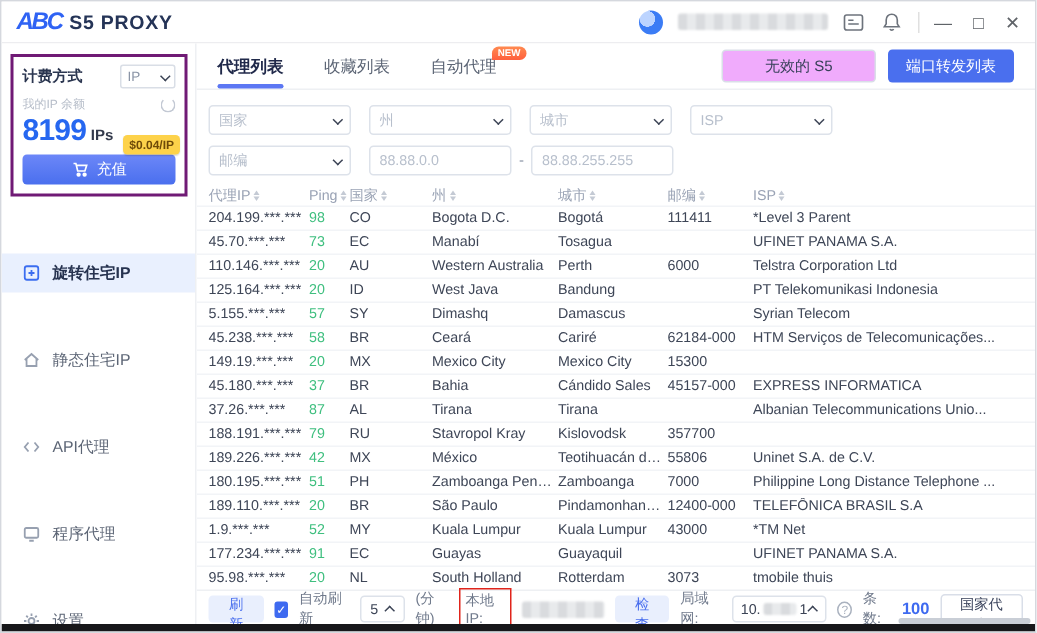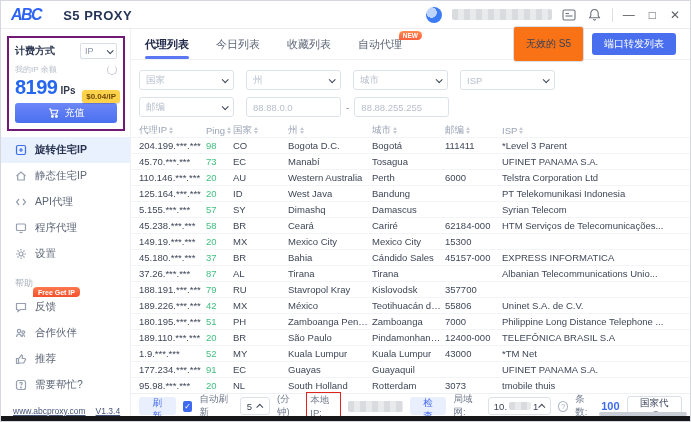--- a/index.html
+++ b/index.html
@@ -1,21 +1,21 @@
 <!DOCTYPE html>
 <html><head>
 <meta charset="utf-8">
 <style>
   * { margin:0; padding:0; box-sizing:border-box; }
   html,body { width:691px; height:422px; }
   body { font-family:"Liberation Sans","DejaVu Sans",sans-serif; background:#fff; color:#3e4657; overflow:hidden; position:relative; border:1px solid #d5d8de; }
 
   
   .titlebar { height:28px; display:flex; align-items:center; padding:0 10px; border-bottom:1px solid #ededf0; background:#fff; }
-  .logo { display:flex; align-items:baseline; gap:22px; }
+  .logo { display:flex; align-items:baseline; gap:5px; }
   .logo-abc { font-size:16px; font-weight:800; font-style:italic; color:#2f63f4; letter-spacing:-1.5px; }
   .logo-s5 { font-size:13px; font-weight:800; color:#253457; letter-spacing:.5px; }
   .title-right { margin-left:auto; display:flex; align-items:center; gap:10px; }
   .avatar { width:16px; height:16px; border-radius:50%; background:radial-gradient(circle at 35% 35%, #bcd4ff 0 35%, #3b7cf5 36%); }
   .blurblock { height:11px; border-radius:2px; background:repeating-linear-gradient(90deg,#d9dbde 0 6px,#e8eaec 6px 12px); filter:blur(.6px); }
   .blur-email { width:100px; }
   .tb-icon { width:15px; height:15px; color:#6d737c; display:flex; align-items:center; justify-content:center; }
   .win-sep { width:1px; height:14px; background:#e0e0e0; }
   .win-ctl { display:flex; align-items:center; gap:14px; color:#5f6368; font-size:12px; }
   .win-ctl span { cursor:default; line-height:1; }
@@ -31,39 +31,39 @@
   .mini-select { width:37px; height:16px; border:1px solid #d9dee6; border-radius:2px; display:flex; align-items:center; justify-content:space-between; padding:0 4px; font-size:9px; color:#8a94a6; background:#fff; }
   .billing-row2 { display:flex; align-items:center; justify-content:space-between; margin-top:5px; }
   .balance-label { font-size:8px; color:#b6bdc9; }
   .refresh-icon { width:10px; height:10px; border:1.3px solid #c3c9d4; border-radius:50%; border-top-color:transparent; }
   .balance-big { display:flex; align-items:baseline; gap:3px; margin-top:1px; }
   .balance-num { font-size:20px; font-weight:800; color:#2667f0; letter-spacing:-.5px; }
   .balance-unit { font-size:10px; font-weight:bold; color:#333a4c; }
   .price-badge { position:absolute; right:3px; top:52px; background:#fdd24a; color:#6e4a08; font-size:8px; font-weight:800; padding:2px 4px; border-radius:3px; box-shadow:0 1px 1px rgba(0,0,0,.15); }
   .recharge-btn { margin-top:4px; height:20px; width:100%; border:none; border-radius:3px; background:linear-gradient(#6c87f8,#4a6fee); color:#fff; font-size:10px; display:flex; align-items:center; justify-content:center; gap:6px; cursor:pointer; }
   .nav { margin-top:2px; }
-  .nav-item { height:26px; display:flex; align-items:center; gap:8px; padding-left:14px; font-size:10.5px; color:#5c6575; cursor:pointer; position:relative; }
+  .nav-item { height:26px; display:flex; align-items:center; gap:8px; padding-left:14px; font-size:10.5px; color:#5c6575; cursor:pointer; position:relative;margin-top:32px; }
   .nav-item .ni-icon { width:12px; height:12px; color:#97a0b0; flex:none; display:flex; }
   .nav-item.active { background:#e9f0fe; color:#273350; font-weight:bold; }
   .nav-item.active .ni-icon { color:#3b6df0; }
   .help-title { font-size:9px; color:#aab2bf; padding-left:14px; margin:10px 0 4px; }
   .free-badge { position:absolute; left:32px; top:-7px; background:linear-gradient(#ff7a4d,#f4502c); color:#fff; font-size:7px; font-weight:bold; padding:1.5px 5px; border-radius:4px 4px 4px 0; white-space:nowrap; }
   .side-footer { margin-top:auto; padding:8px 12px 10px; }
   .side-links { display:flex; gap:10px; font-size:8.5px; }
   .side-links a { color:#47587c; text-decoration:underline; }
 
   
   .main { flex:1; display:flex; flex-direction:column; background:#fff; min-width:0; }
   .tabbar { height:31px; display:flex; align-items:stretch; padding:0 14px; border-bottom:1px solid #eef0f3; }
   .tab { display:flex; align-items:center; margin-right:27px; font-size:11px; color:#5c6575; cursor:pointer; position:relative; }
   .tab.active { color:#20294a; font-weight:bold; }
   .tab.active::after { content:""; position:absolute; left:0; right:0; bottom:0; height:3px; border-radius:2px; background:#5c77f3; }
   .new-badge { position:absolute; top:2px; right:-20px; background:linear-gradient(#ff8a50,#ff5f3c); color:#fff; font-size:6.5px; font-weight:bold; padding:1px 4px; border-radius:5px 5px 5px 0; }
   .tabbar-right { margin-left:auto; display:flex; align-items:center; gap:8px; }
-  .btn-outline { height:36px; padding:0 12px; background:#f97316; border:1px solid #d9dee8; border-radius:3px; font-size:10px; color:#38415a; cursor:pointer; }
+  .btn-outline { height:22px; padding:0 28px; background:#f0abfc; border:1px solid #d9dee8; border-radius:3px; font-size:10px; color:#38415a; cursor:pointer; }
   .btn-primary { height:22px; padding:0 12px; background:#4a6fee; border:none; border-radius:3px; font-size:10px; color:#fff; cursor:pointer; }
 
   .filters { padding:10px 8px 7px; display:flex; flex-direction:column; gap:7px; }
   .frow { display:flex; gap:12px; align-items:center; }
   .fselect, .finput { width:95px; height:20px; border:1px solid #dde2ea; border-radius:3px; background:#fff; display:flex; align-items:center; justify-content:space-between; padding:0 6px; font-size:9.5px; color:#b7bfcc; }
   .finput { justify-content:flex-start; }
   .fdash { color:#8a94a6; font-size:10px; margin:0 -7px; }
   .btn-search { width:95px; height:20px; background:#5d79f3; border:none; border-radius:3px; color:#fff; font-size:10px; cursor:pointer; }
   .chev { width:5px; height:5px; border-right:1.4px solid #3c4456; border-bottom:1.4px solid #3c4456; transform:rotate(45deg) translateY(-1px); flex:none; }
   .chev.up { transform:rotate(-135deg) translateY(-1px); }
@@ -256,23 +256,20 @@
     </div>
   </div>
 
   <div class="main">
 
     <div class="tabbar">
       <div class="tab active">
           <span>代理列表</span>
         </div>
       <div class="tab">
-          <span>今日列表</span>
-        </div>
-      <div class="tab">
           <span>收藏列表</span>
         </div>
       <div class="tab">
         <span>自动代理</span>
         <span class="new-badge">NEW</span>
       </div>
       <div class="tabbar-right">
         <button class="btn-outline">无效的 S5</button>
         <button class="btn-primary">端口转发列表</button>
       </div>

